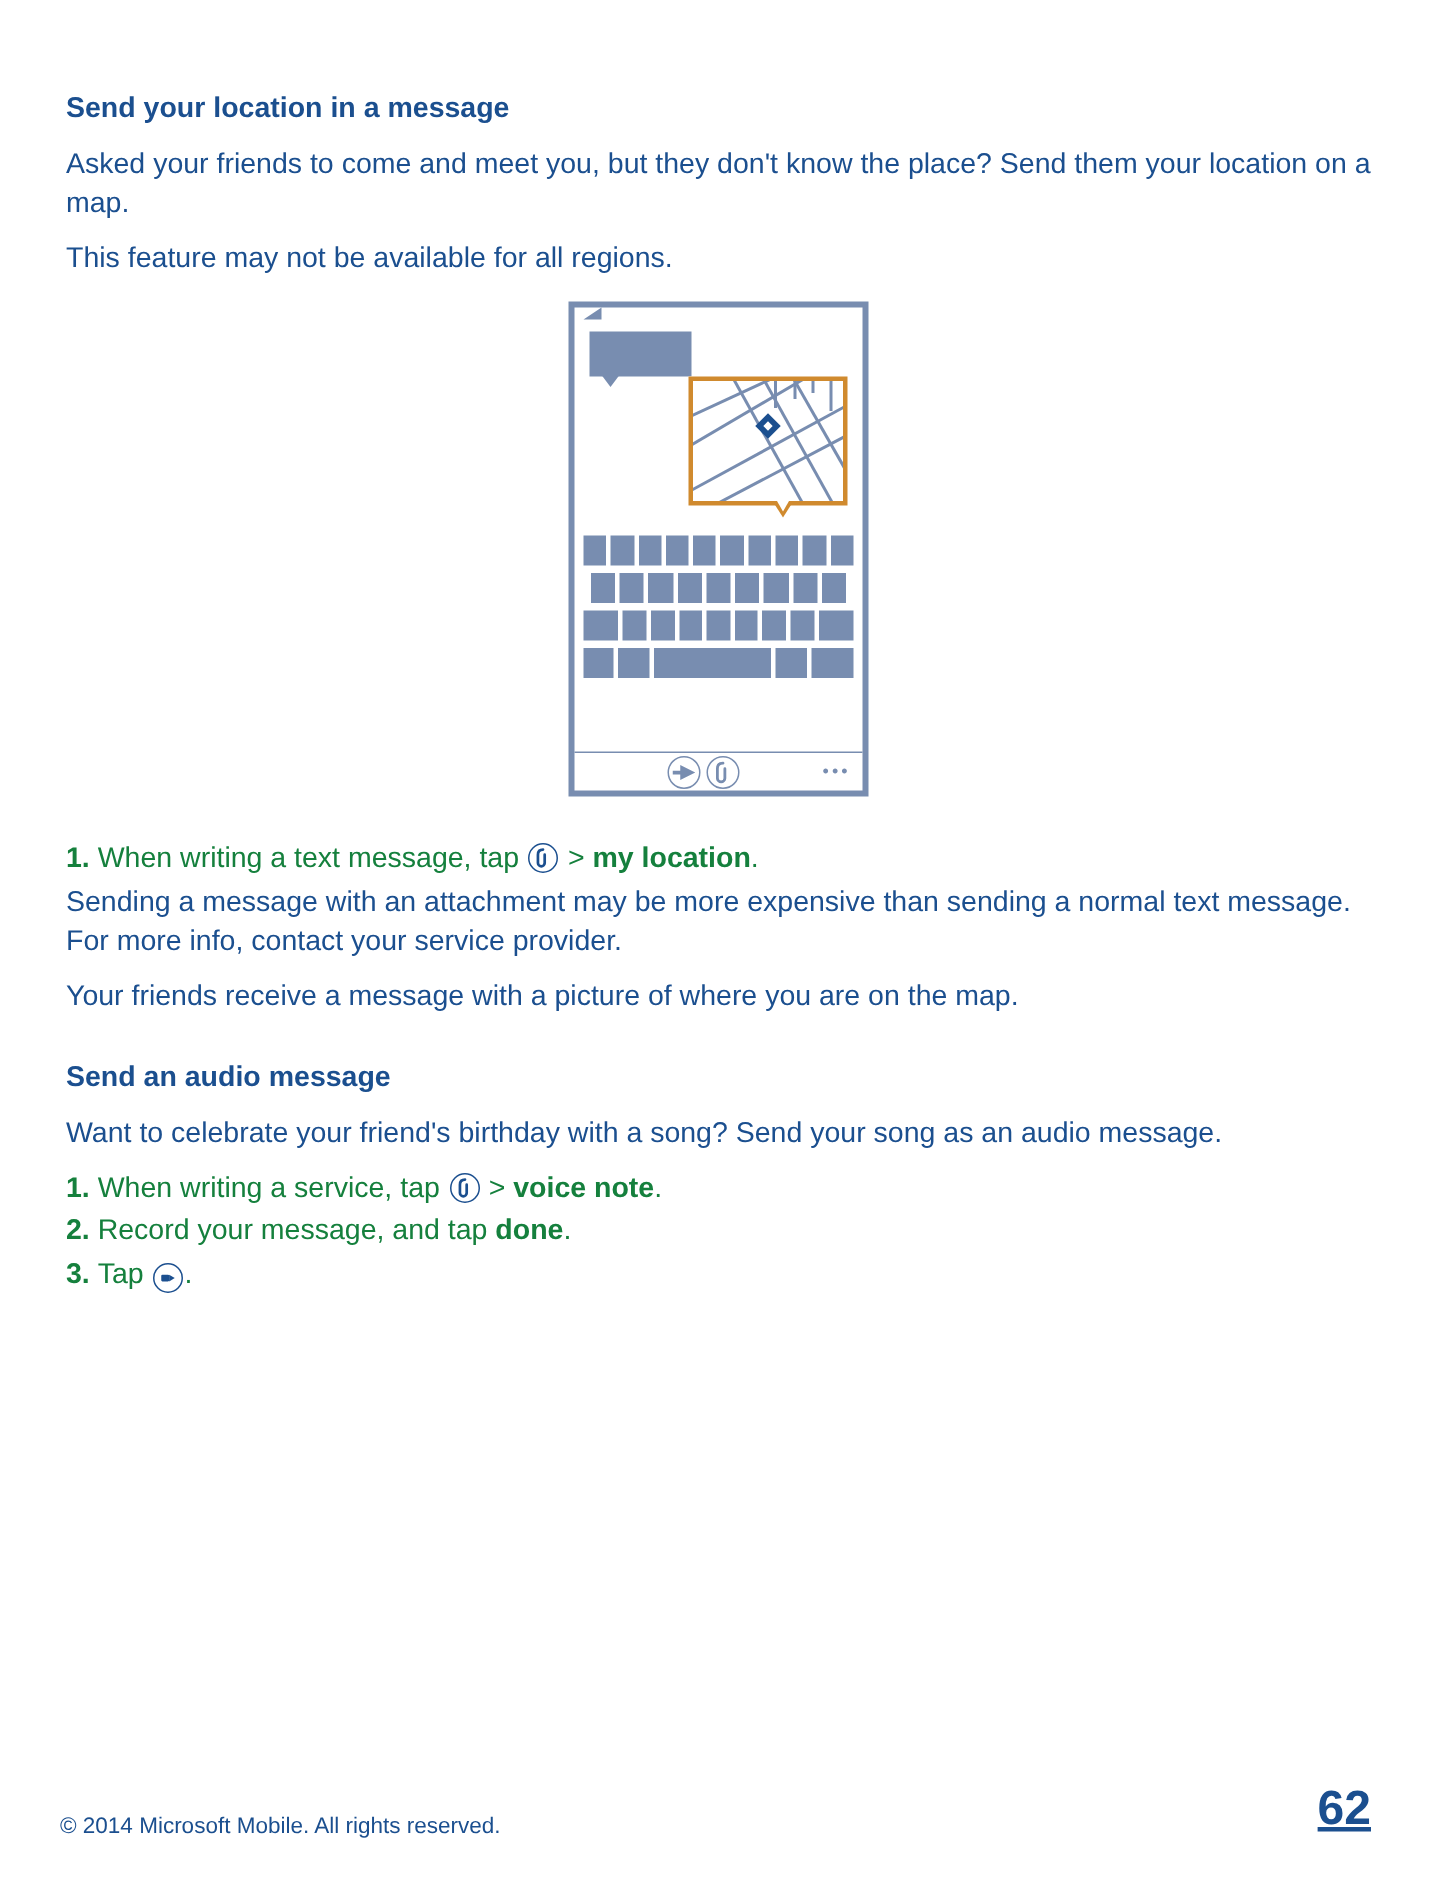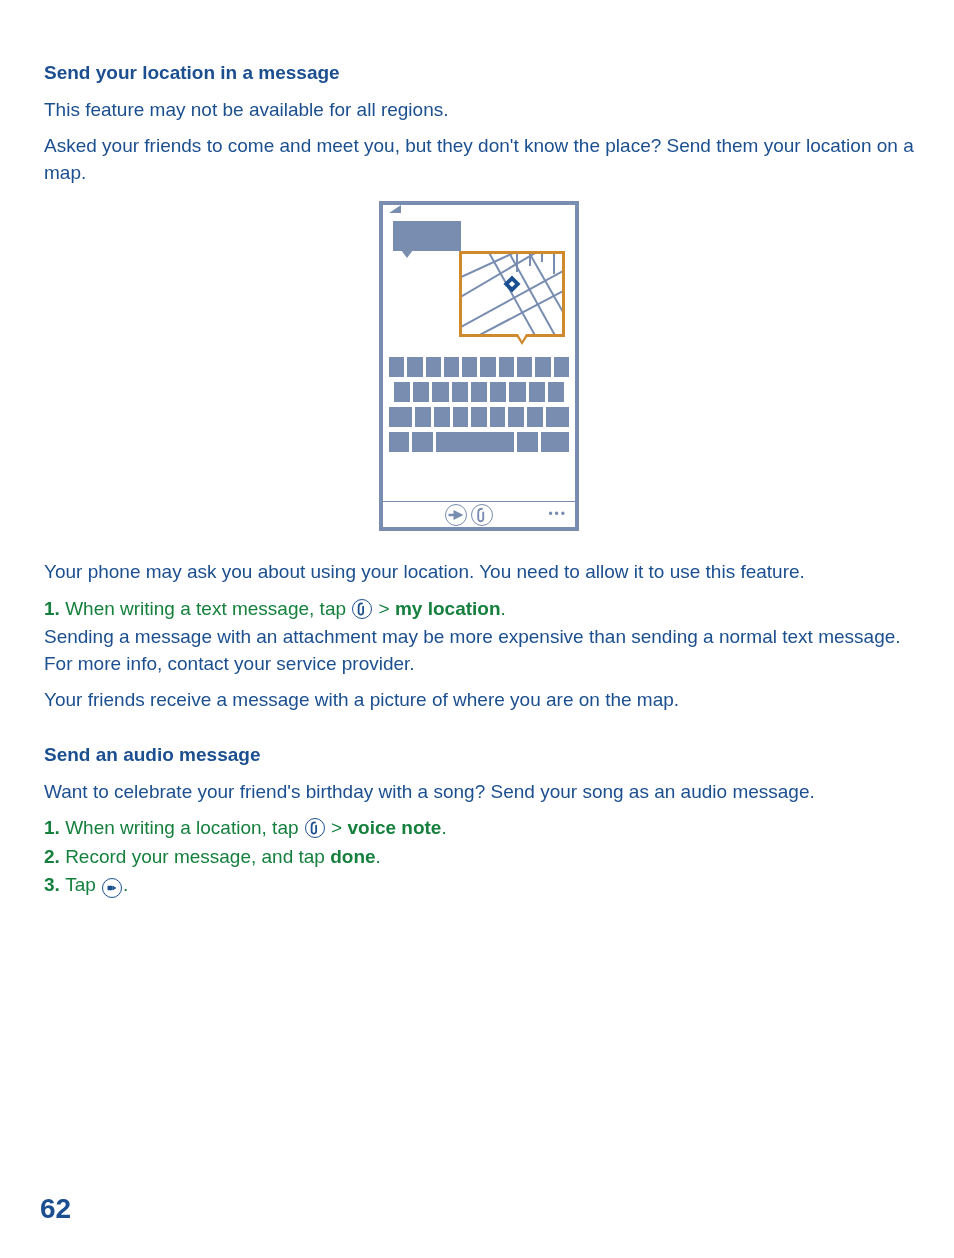--- a/index.html
+++ b/index.html
@@ -162,33 +162,34 @@
     position:absolute;
     left:40px; right:40px;
     bottom:30px;
     display:flex;
     align-items:flex-end;
     justify-content:space-between;
     font-size:15px;
     color:#1b4f8f;
   }
   .footer .pno{
-    font-size:28px;
+    font-size:32px;
     font-weight:bold;
+    text-decoration:underline;
   }
   .mt18{ margin-top: 28px;}
 </style>
 </head>
 <body>
 
 <div class="page">
 
   <p class="heading">Send your location in a message</p>
+  <p class="para">Asked your friends to come and meet you, but they don't know the place? Send them your location on a map.</p>
   <p class="para">This feature may not be available for all regions.</p>
-  <p class="para">Asked your friends to come and meet you, but they don't know the place? Send them your location on a map.</p>
 
   <div class="illus-wrap">
     <div class="phone-illus">
       <div class="status-bar"></div>
       <div class="msg-block"></div>
       <div class="map-box">
         <svg viewBox="0 0 100 80">
           <g stroke="#788db0" stroke-width="2" fill="none">
             <line x1="-5" y1="25" x2="60" y2="-5"></line>
             <line x1="-5" y1="45" x2="80" y2="-5"></line>
@@ -263,56 +264,56 @@
           <svg viewBox="0 0 16 16">
               <path d="M8 3 C6 3 5 4 5 6 L5 11 C5 12 6 13 7 13 C8 13 9 12 9 11 L9 6" stroke="#788db0" stroke-width="1.5" fill="none" stroke-linecap="round"></path>
             </svg>
         </span>
         <div class="sp"></div>
         <span class="dots">•••</span>
       </div>
     </div>
   </div>
 
-  <p class="para">Your phone may ask you about using your location. You need to allow it to use this feature.</p>
 
   <p class="step">
     <span class="bold">1. </span><span>When writing a text message, tap </span><span class="circ-icon inline-icon">
         <svg viewBox="0 0 16 16">
           <path d="M8 3 C6 3 5 4 5 6 L5 11 C5 12 6 13 7 13 C8 13 9 12 9 11 L9 6" stroke="#1b4f8f" stroke-width="1.6" fill="none" stroke-linecap="round"></path>
         </svg>
       </span><span> &gt; </span><span class="bold">my location</span><span>.</span>
   </p>
 
   <p class="para">Sending a message with an attachment may be more expensive than sending a normal text message. For more info, contact your service provider.</p>
 
 
   <p class="para">Your friends receive a message with a picture of where you are on the map.</p>
 
   <p class="heading mt18">Send an audio message</p>
   <p class="para">Want to celebrate your friend's birthday with a song? Send your song as an audio message.</p>
 
   <p class="step">
-    <span class="bold">1. </span><span>When writing a location, tap </span><span class="circ-icon inline-icon">
+    <span class="bold">1. </span><span>When writing a service, tap </span><span class="circ-icon inline-icon">
         <svg viewBox="0 0 16 16">
           <path d="M8 3 C6 3 5 4 5 6 L5 11 C5 12 6 13 7 13 C8 13 9 12 9 11 L9 6" stroke="#1b4f8f" stroke-width="1.6" fill="none" stroke-linecap="round"></path>
         </svg>
       </span><span> &gt; </span><span class="bold">voice note</span><span>.</span>
   </p>
   <p class="step">
     <span class="bold">2. </span><span>Record your message, and tap </span><span class="bold">done</span><span>.</span>
   </p>
   <p class="step">
     <span class="bold">3. </span><span>Tap </span><span class="circ-icon inline-icon send-icon">
         <svg viewBox="0 0 16 16">
           <g fill="#1b4f8f">
             <rect x="2" y="5" width="7" height="6" rx="1"></rect>
             <path d="M9 5 L14 8 L9 11 Z"></path>
           </g>
         </svg>
       </span><span>.</span>
   </p>
 
   <div class="footer">
+    <span>© 2014 Microsoft Mobile. All rights reserved.</span>
     <span class="pno">62</span>
   </div>
 
 </div>
 
 </body></html>

